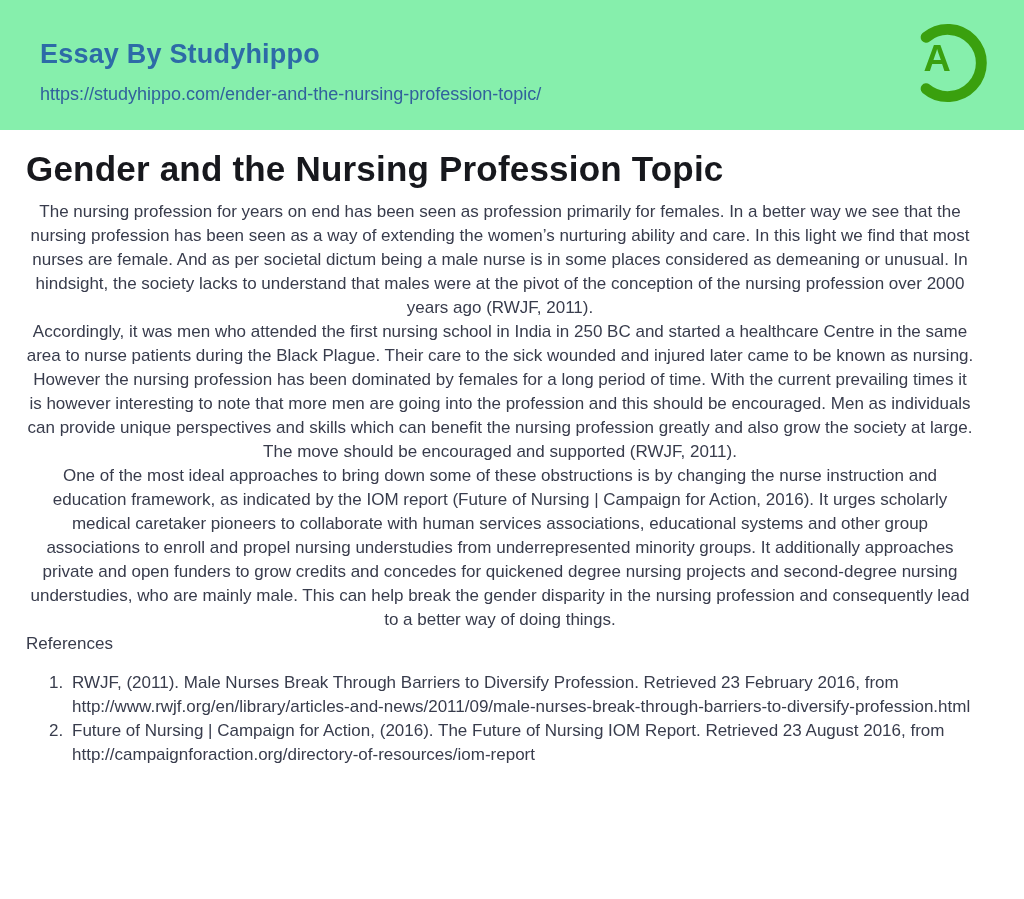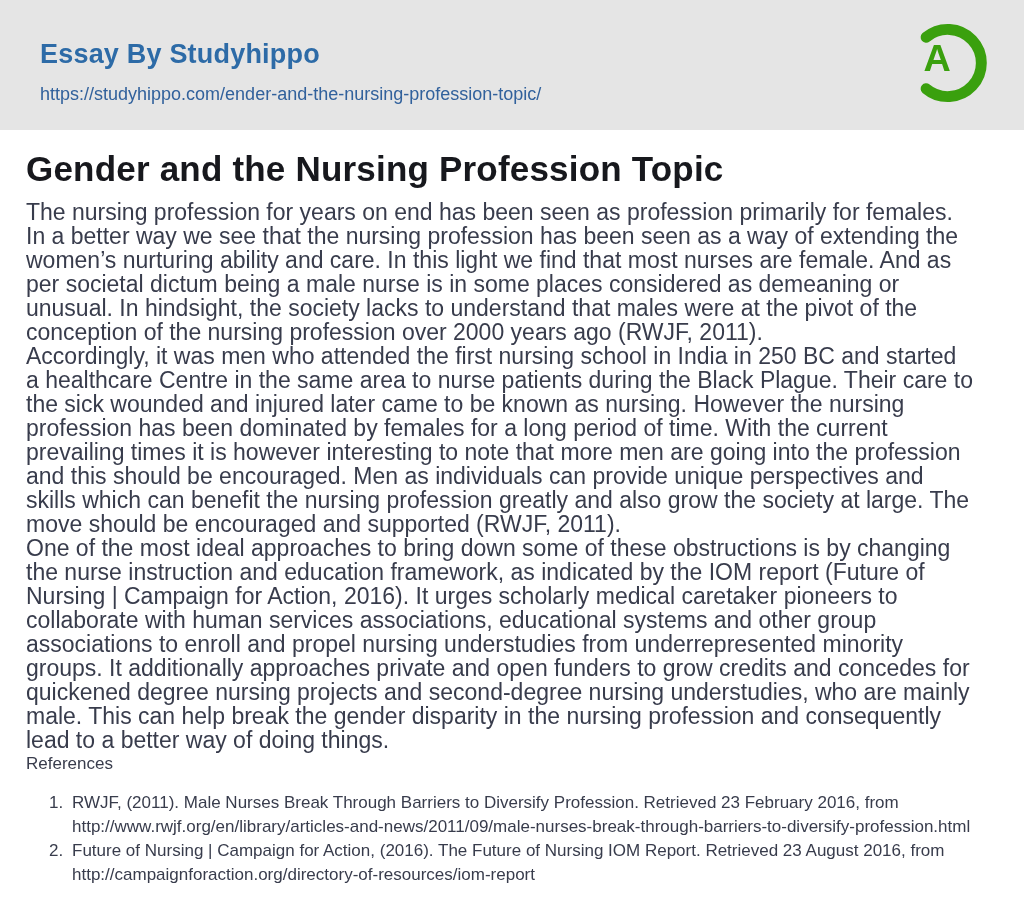--- a/index.html
+++ b/index.html
@@ -9,21 +9,21 @@
     font-family: "Liberation Sans", sans-serif;
     color: #383c4c;
   }
   .page {
     width: 1024px;
     min-height: 899px;
     background: #ffffff;
     box-sizing: border-box;
   }
   .header {
-    background: #e5e5e5;
+    background: #86efac;
     padding: 40px 40px 25px 40px;
     position: relative;
     box-sizing: border-box;
   }
   .site-title {
     color: #2d6ba7;
     font-size: 27px;
     font-weight: 700;
     letter-spacing: 0.2px;
     line-height: 1.05;
@@ -55,24 +55,25 @@
   }
   h1.essay-title {
     font-size: 35px;
     font-weight: 800;
     color: #17181d;
     letter-spacing: 0.2px;
     margin: 0 0 10px 0;
     line-height: 1.2;
   }
   p.para {
-    font-size: 23px;
+    font-size: 17px;
     line-height: 24px;
     margin: 0;
     overflow-wrap: break-word;
+    text-align: center;
   }
   .mb {
     margin-bottom: 17px;
   }
   p.refs-heading {
     font-size: 17px;
     line-height: 24px;
     margin: 0 0 15px 0;
   }
   ol.refs {

